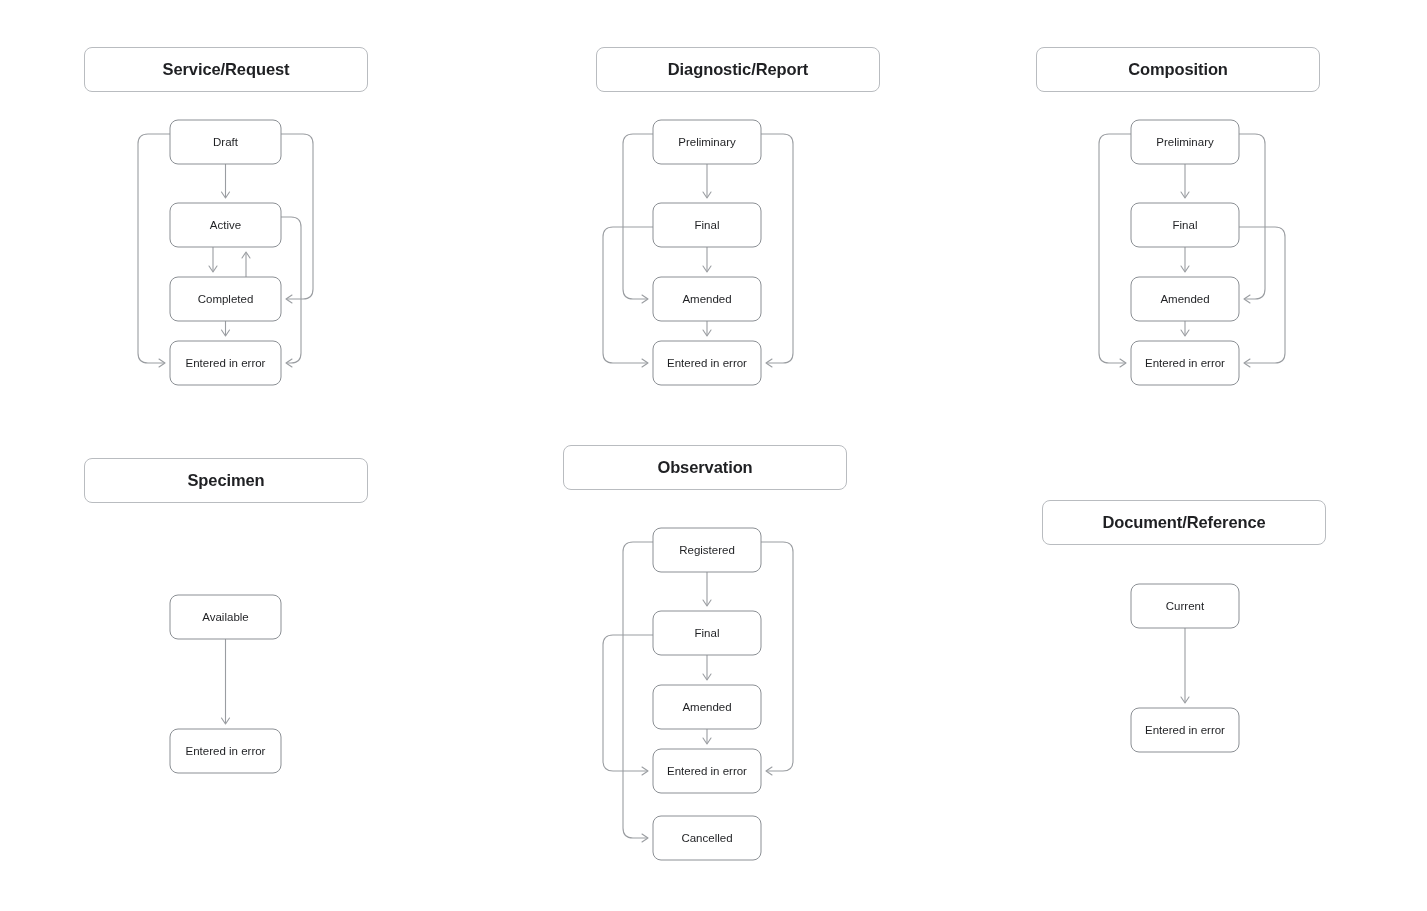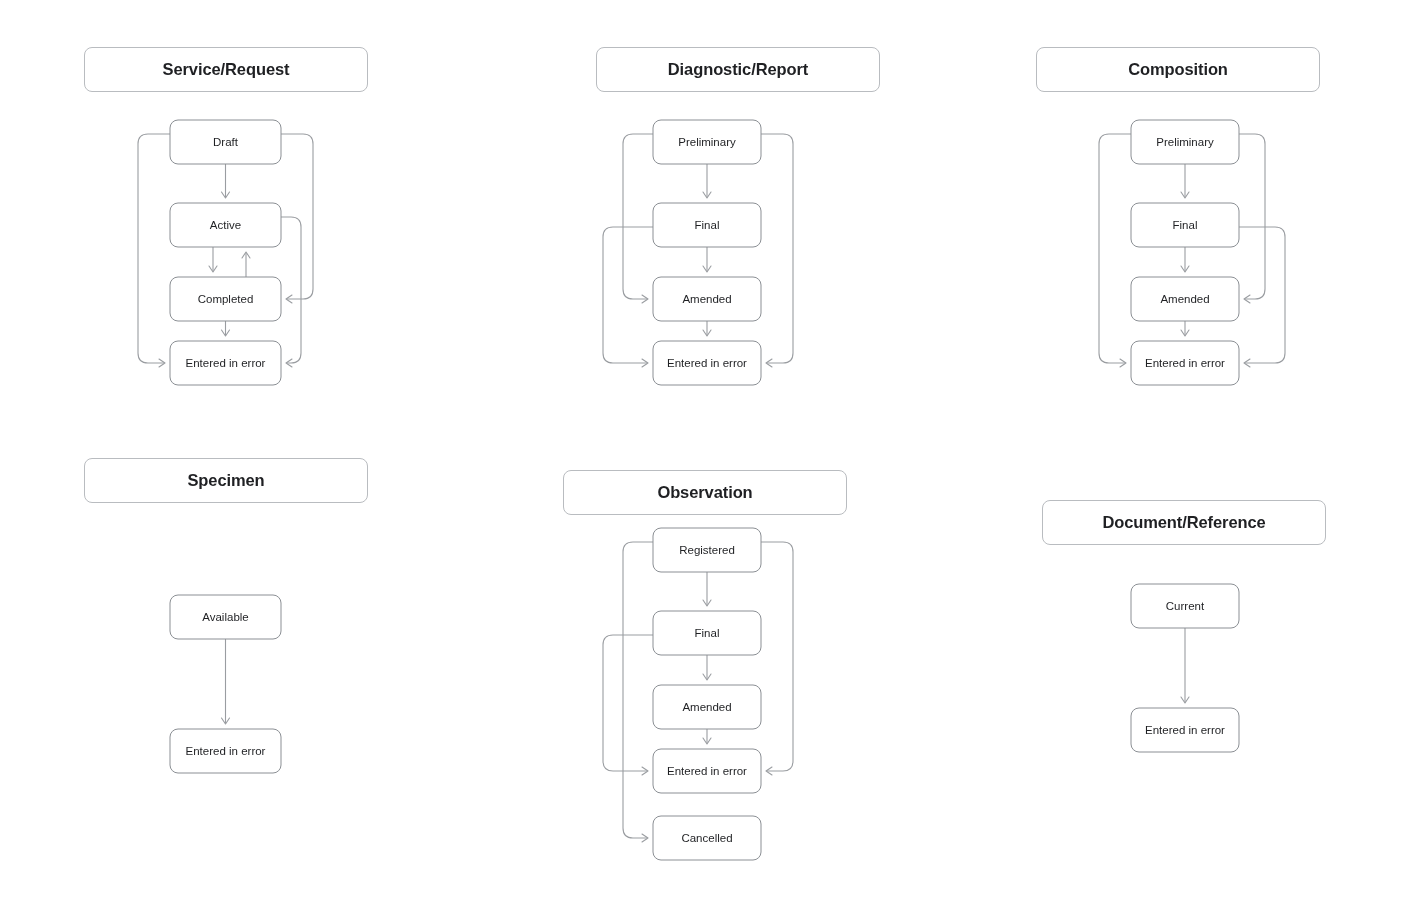--- a/index.html
+++ b/index.html
@@ -257,21 +257,21 @@
         <text class="node-label" x="141.5" y="102">Available</text>
       </g>
       <g>
         <rect class="node-rect" x="86" y="213" width="111" height="44" rx="8" ry="8"></rect>
         <text class="node-label" x="141.5" y="236">Entered in error</text>
       </g>
     </svg>
   </div>
 
   <div class="panel">
-    <div class="panel-header" style="left:563px; top:470px;">Observation</div>
+    <div class="panel-header" style="left:563px; top:445px;">Observation</div>
 
     <svg class="graph" style="left:563px; top:516px;" width="300" height="380" viewBox="0 0 300 380">
 
       <g>
         <path class="edge" d="M144,56 L144,89"></path>
         <path class="arrowhead" d="M140,84 L144,90 L148,84"></path>
       </g>
 
       <g>
         <path class="edge" d="M144,139 L144,163"></path>

